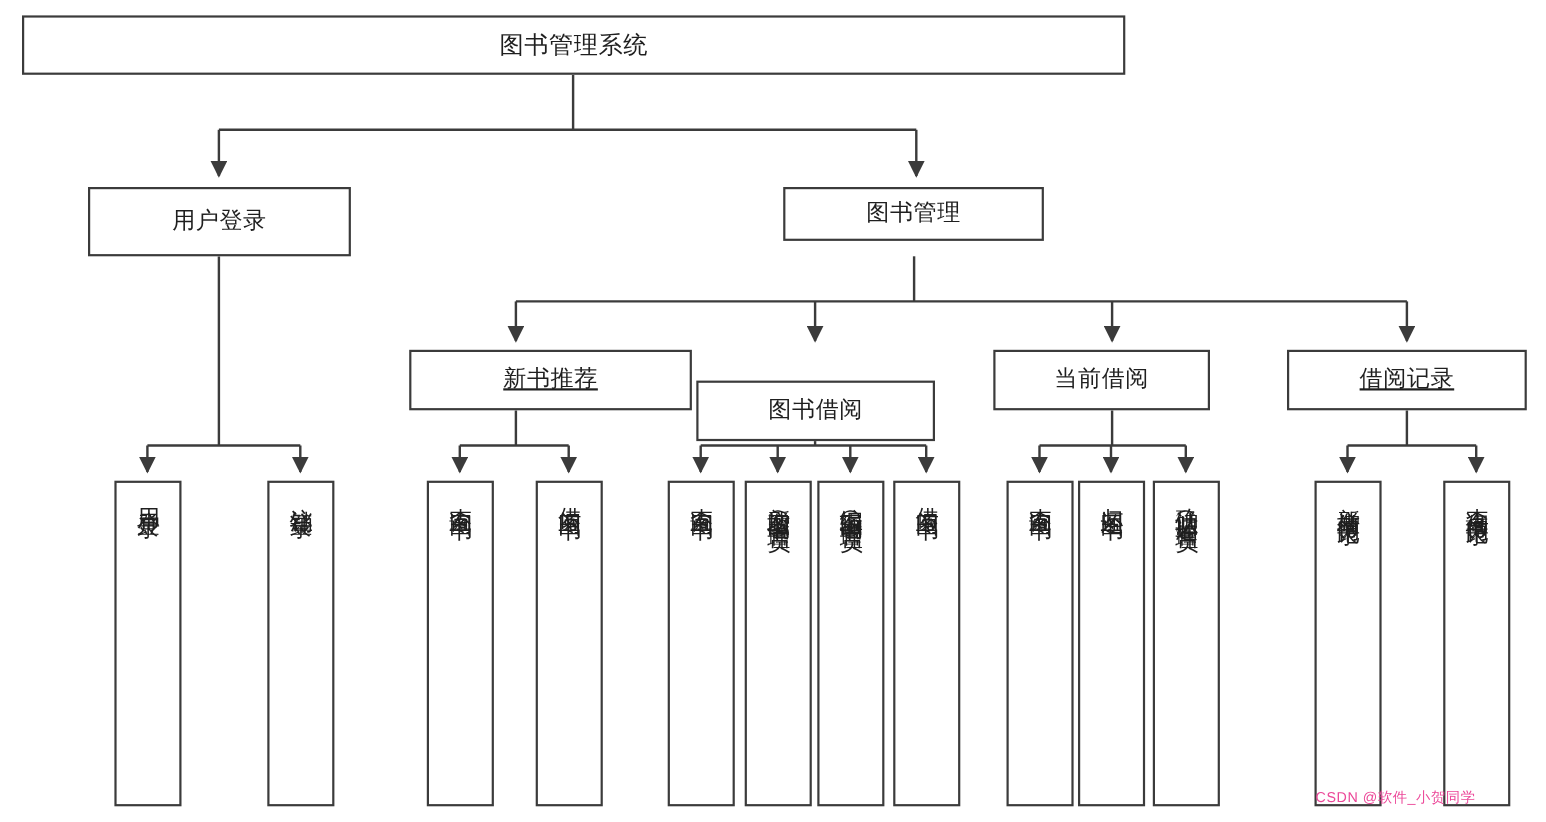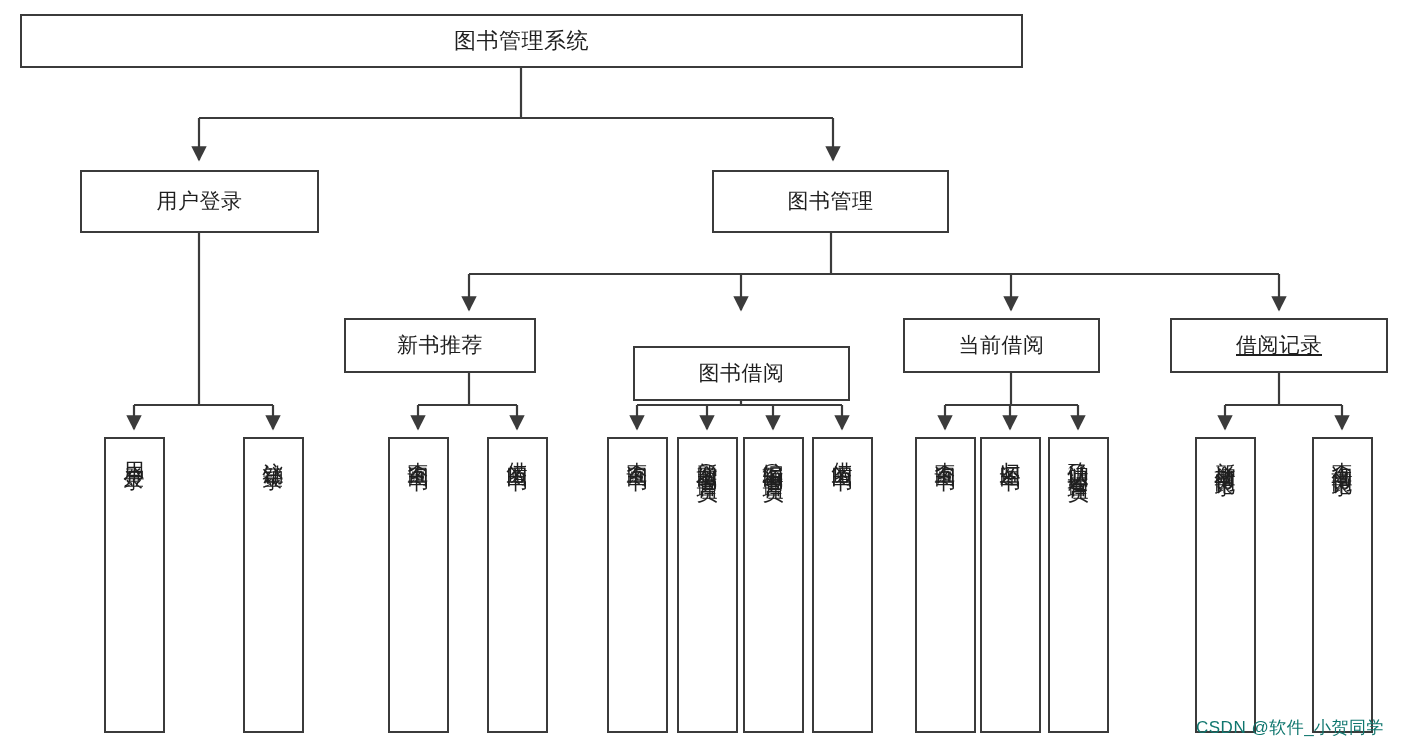--- a/index.html
+++ b/index.html
@@ -56,22 +56,22 @@
   .node.vert .label {
     font-size: 21px;
     writing-mode: vertical-rl;
     text-orientation: upright;
     letter-spacing: 3px;
     line-height: 1;
     white-space: nowrap;
   }
   .watermark {
     position: absolute;
-    font-size: 17px;
-    color: #0f766e;
+    font-size: 13px;
+    color: #ec4899;
     white-space: nowrap;
     letter-spacing: 0.5px;
   }
 </style>
 </head>
 <body>
 
 <div id="canvas">
 
   <svg class="wires" viewBox="0 0 1405 747" xmlns="http://www.w3.org/2000/svg">
@@ -124,25 +124,25 @@
     </g>
   </svg>
 
   <div class="node root horiz" style="left:20px; top:14px; width:1003px; height:54px;">
     <span class="label">图书管理系统</span>
   </div>
 
   <div class="node horiz" style="left:80px; top:170px; width:239px; height:63px;">
     <span class="label">用户登录</span>
   </div>
-  <div class="node horiz" style="left:712px; top:170px; width:237px; height:63px;">
+  <div class="node horiz" style="left:712px; top:170px; width:237px; height:49px;">
     <span class="label">图书管理</span>
   </div>
 
-  <div class="node horiz" style="left:344px; top:318px; width:192px; height:55px;">
+  <div class="node horiz" style="left:372px; top:318px; width:257px; height:55px;text-decoration:underline;">
     <span class="label">新书推荐</span>
   </div>
   <div class="node horiz" style="left:633px; top:318px; width:217px; height:55px;margin-top:28px;">
     <span class="label">图书借阅</span>
   </div>
   <div class="node horiz" style="left:903px; top:318px; width:197px; height:55px;">
     <span class="label">当前借阅</span>
   </div>
   <div class="node horiz" style="left:1170px; top:318px; width:218px; height:55px;text-decoration:underline;">
     <span class="label">借阅记录</span>

